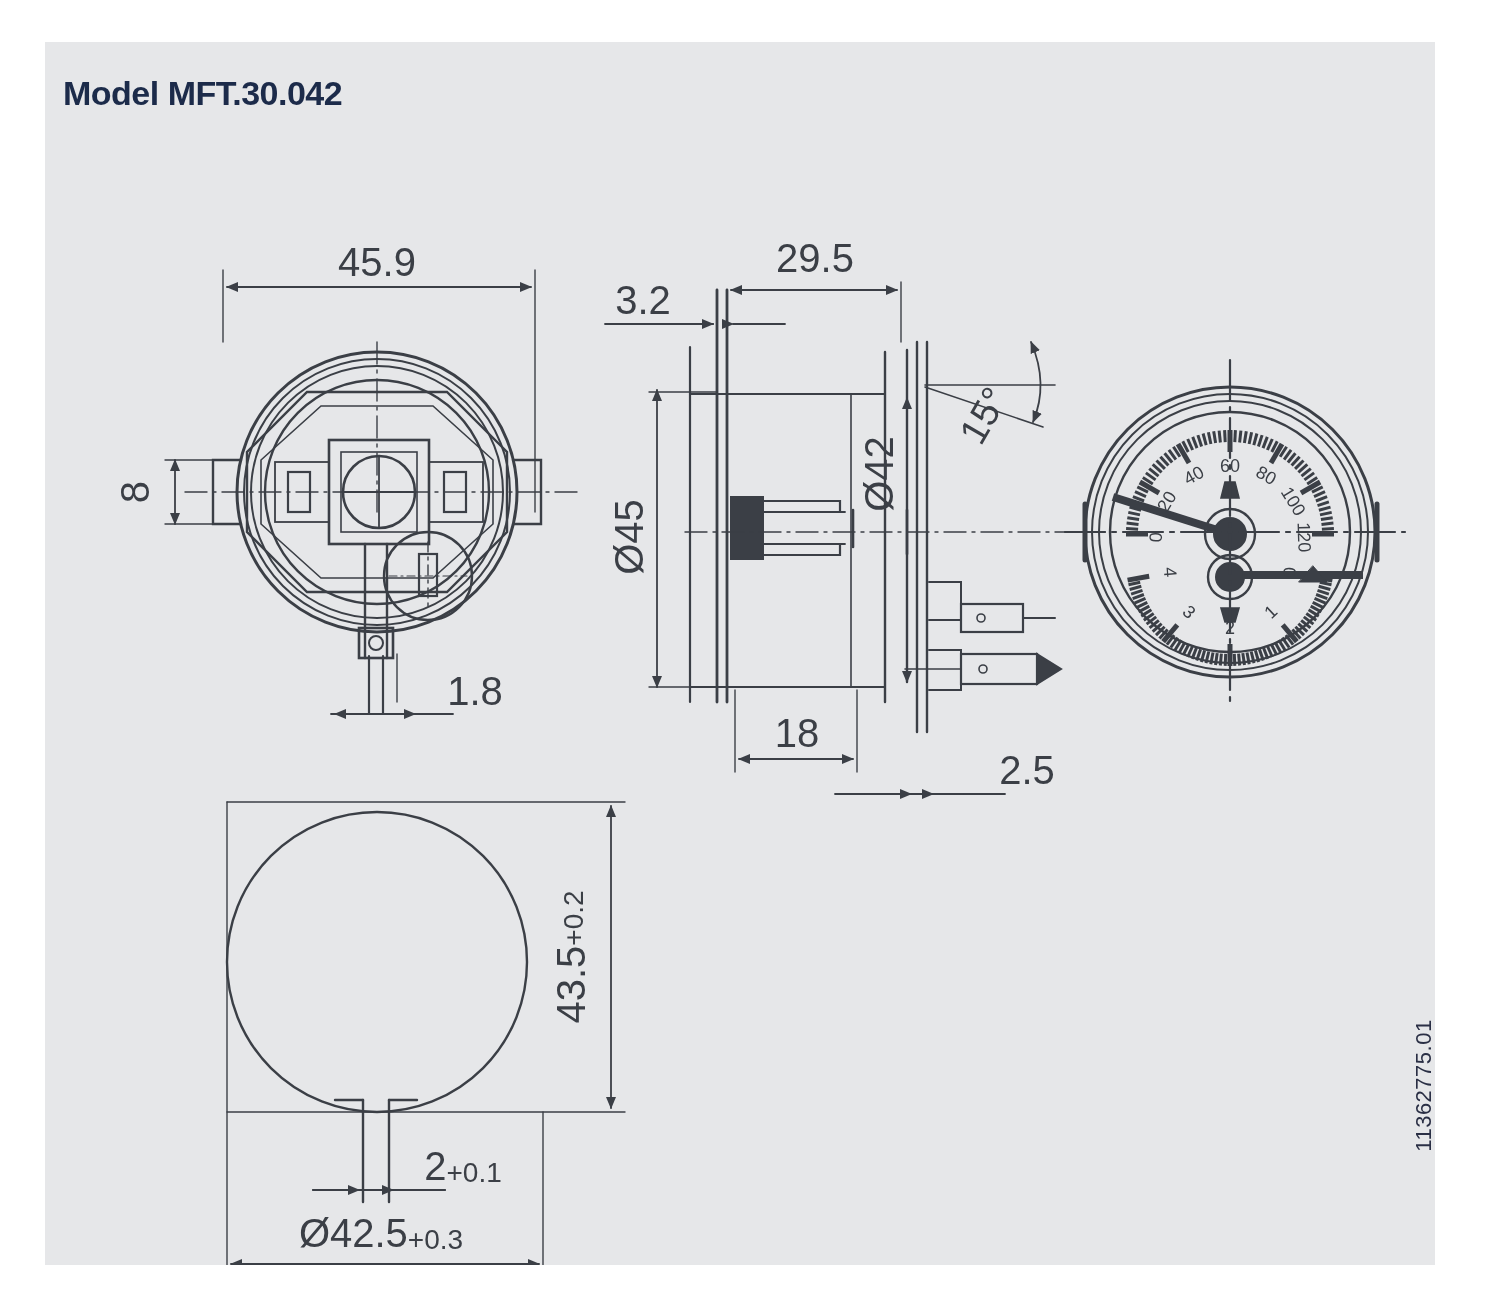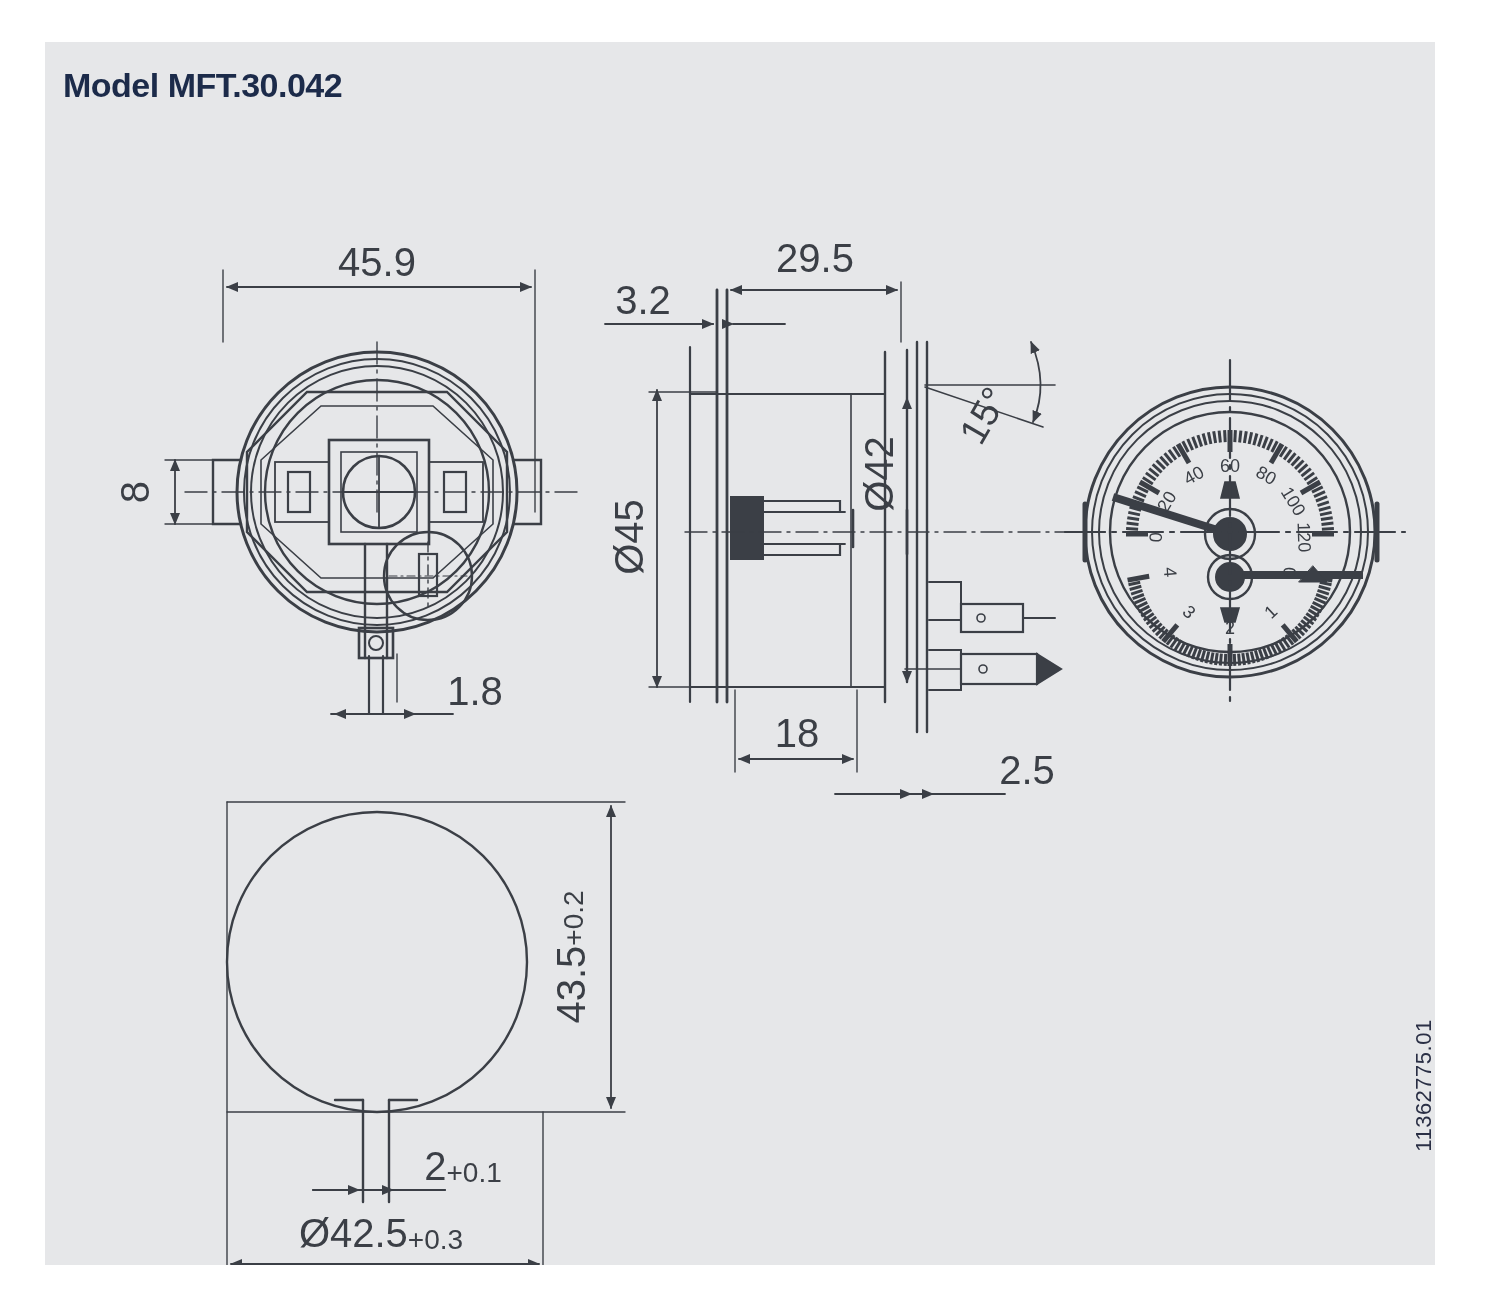--- a/index.html
+++ b/index.html
@@ -10,21 +10,21 @@
     overflow:hidden;
   }
   #sheet{
     position:absolute;
     left:45px;top:42px;
     width:1390px;height:1223px;
     background:#e6e7e9;
   }
   #title{
     position:absolute;
-    left:18px;top:24px;
+    left:18px;top:32px;
     font-size:34px;
     font-weight:bold;
     letter-spacing:-0.5px;
     color:#1c2b4a;
     font-family:"Liberation Sans", sans-serif;
     white-space:nowrap;
   }
   #drawing{
     position:absolute;
     left:0;top:0;

